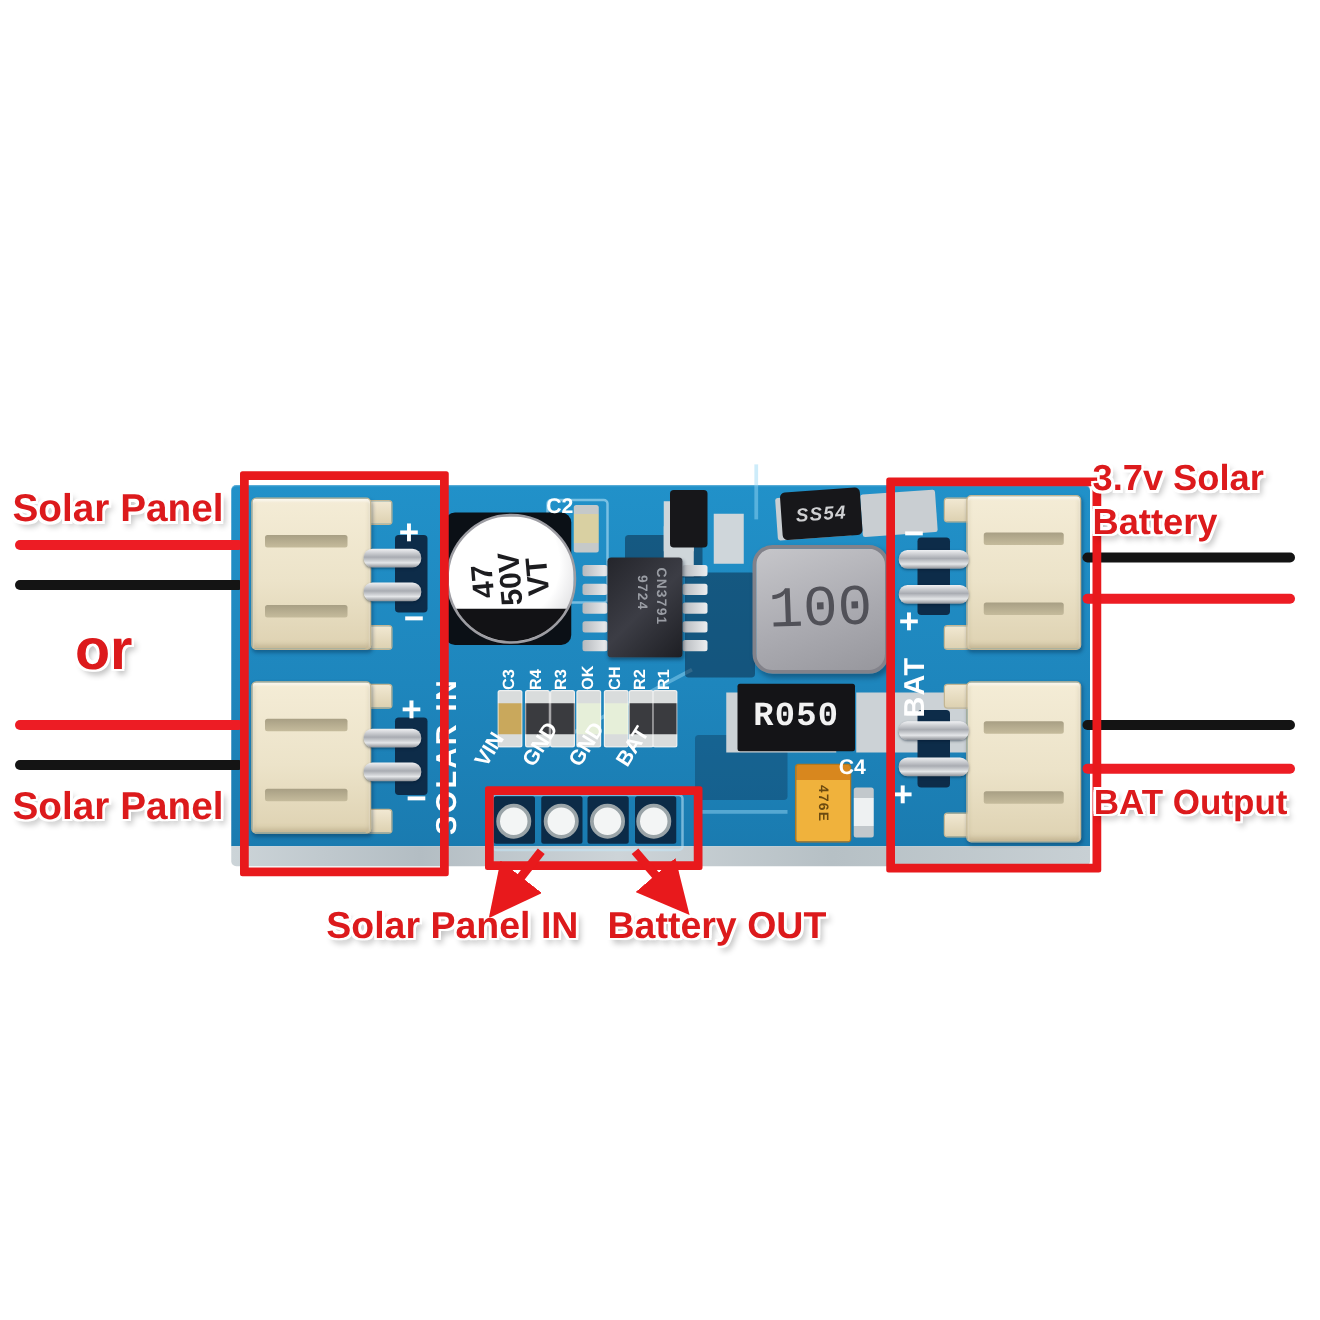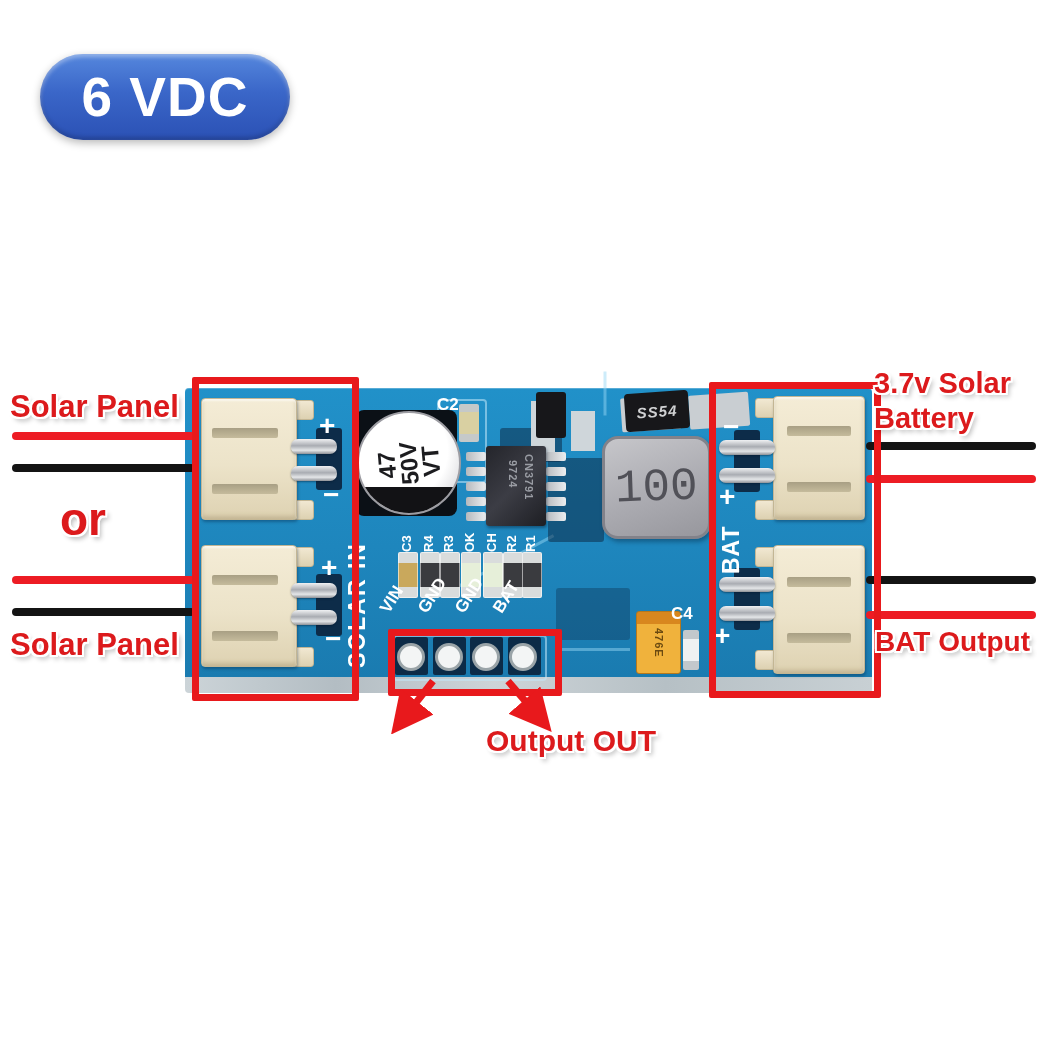--- a/index.html
+++ b/index.html
@@ -94,31 +94,31 @@
   .wm{position:absolute;left:188px;top:476px;z-index:7;font-size:78px;font-weight:bold;letter-spacing:2px;
       color:rgba(255,255,255,.14);-webkit-text-stroke:2.5px rgba(255,255,255,.62);white-space:nowrap;}
   .redrect{position:absolute;border:7px solid #e8191c;z-index:8;border-radius:2px;}
   .arrows{position:absolute;left:380px;top:676px;z-index:9;}
 </style>
 </head>
 <body>
 
 <div id="canvas">
 
-  <div class="badge">6 VDC</div>
 
   <div class="rlabel" style="left:10px;top:389px;font-size:31px;">Solar Panel</div>
   <div class="rlabel" style="left:60px;top:492px;font-size:46px;">or</div>
   <div class="rlabel" style="left:10px;top:627px;font-size:31px;">Solar Panel</div>
 
   <div class="rlabel" style="left:874px;top:367px;font-size:29px;">3.7v Solar</div>
   <div class="rlabel" style="left:874px;top:402px;font-size:29px;">Battery</div>
   <div class="rlabel" style="left:875px;top:626px;font-size:28px;">BAT Output</div>
 
-  <div class="rlabel" style="left:486px;top:724px;font-size:30px;">Output OUT</div>
+  <div class="rlabel" style="left:261px;top:724px;font-size:30px;">Solar Panel IN</div>
+  <div class="rlabel" style="left:486px;top:724px;font-size:30px;">Battery OUT</div>
 
   <div class="wire red" style="left:12px;top:432px;width:183px;"></div>
   <div class="wire black" style="left:12px;top:464px;width:183px;"></div>
   <div class="wire red" style="left:12px;top:576px;width:183px;"></div>
   <div class="wire black" style="left:12px;top:608px;width:183px;"></div>
 
   <div class="wire black" style="left:866px;top:442px;width:170px;"></div>
   <div class="wire red" style="left:866px;top:475px;width:170px;"></div>
   <div class="wire black" style="left:866px;top:576px;width:170px;"></div>
   <div class="wire red" style="left:866px;top:611px;width:170px;"></div>
@@ -176,20 +176,23 @@
   </div>
 
   <div class="ss54">
     <span>SS54</span>
   </div>
 
   <div class="inductor">
     <span>100</span>
   </div>
 
+  <div class="r050">
+    <span>R050</span>
+  </div>
 
   <div class="c4">
     <span>476E</span>
   </div>
   <div class="silk" style="left:671px;top:604px;font-size:17px;">C4</div>
   <div class="smd-grey"></div>
 
   <div class="silk vtext" style="left:399px;top:522px;height:30px;font-size:13px;">C3</div>
   <div class="silk vtext" style="left:421px;top:522px;height:30px;font-size:13px;">R4</div>
   <div class="silk vtext" style="left:441px;top:522px;height:30px;font-size:13px;">R3</div>

